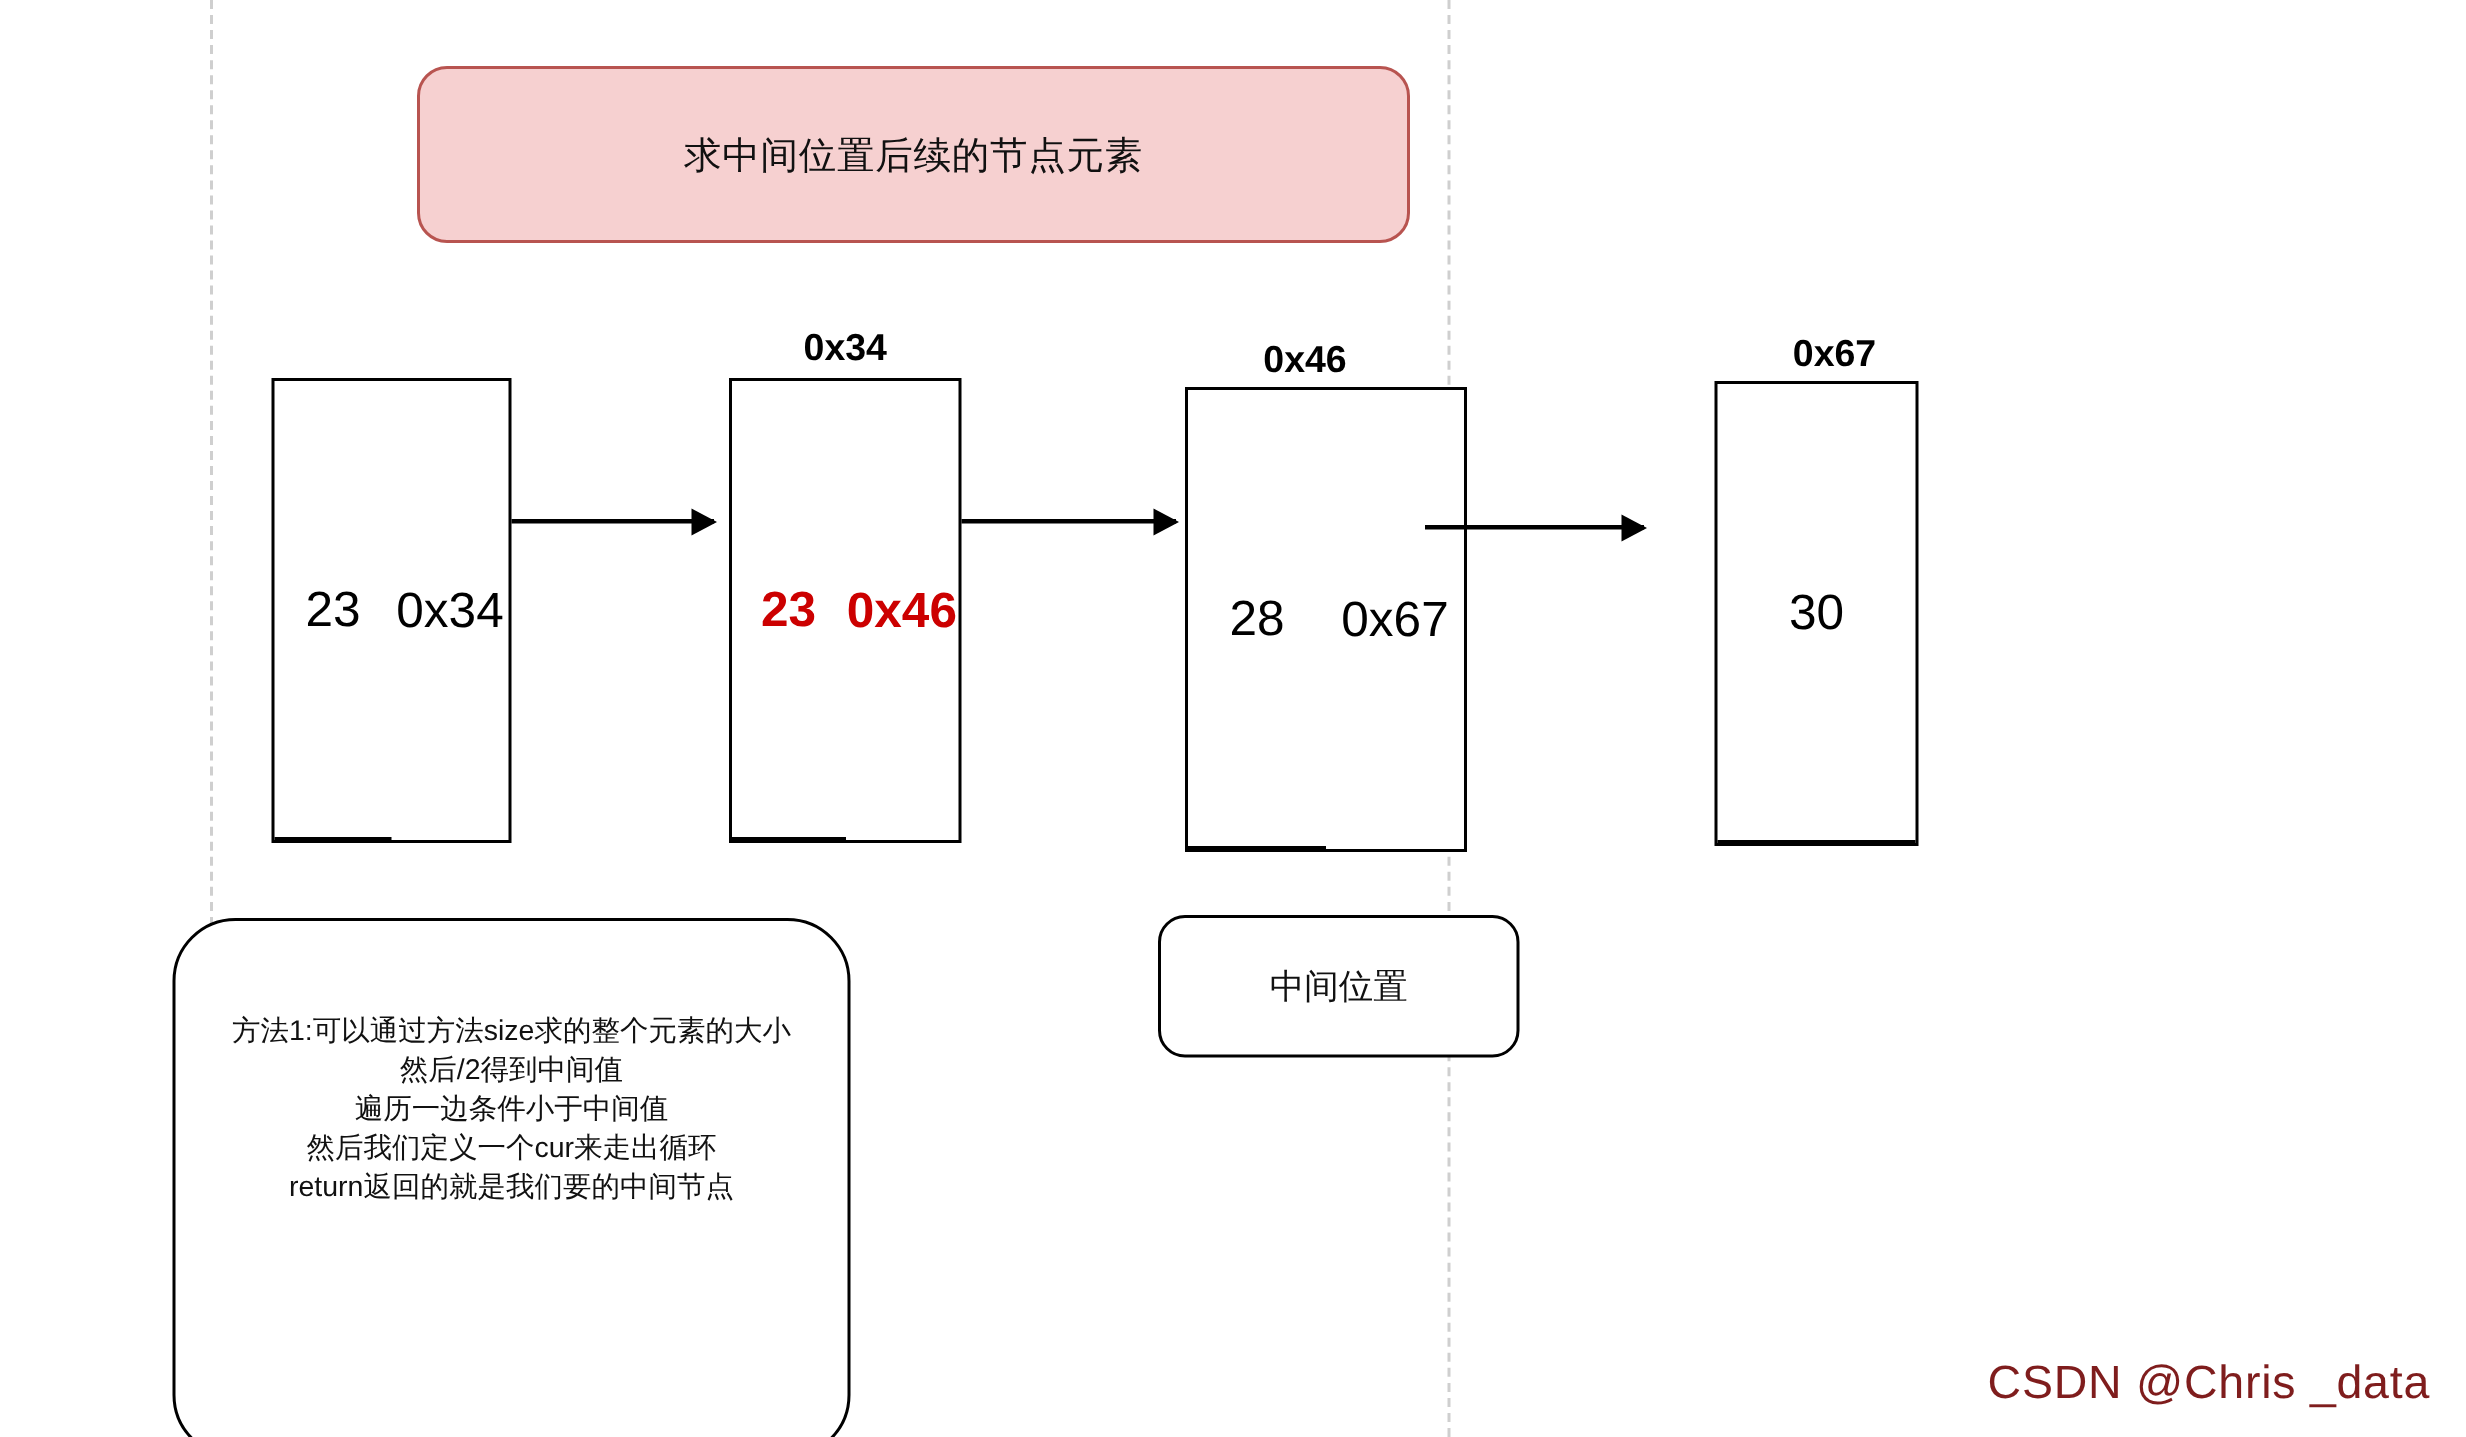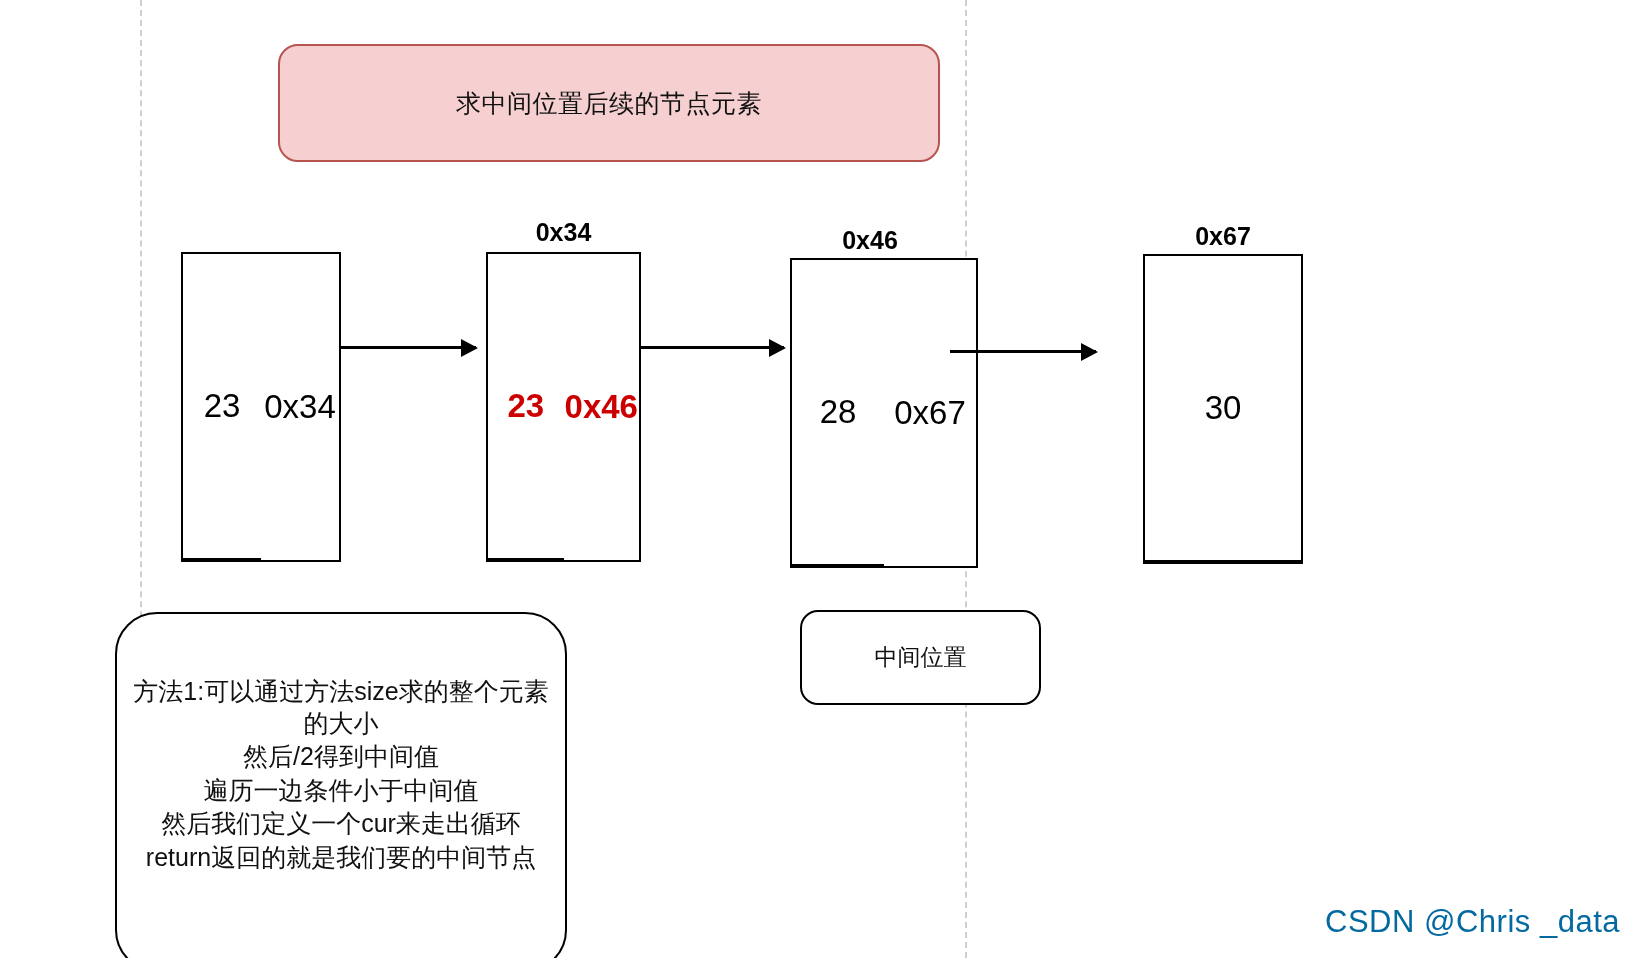--- a/index.html
+++ b/index.html
@@ -35,34 +35,34 @@
   .arrow::after{content:"";position:absolute;right:-2px;top:50%;
         transform:translateY(-50%);
         border-left:17px solid #000;
         border-top:9px solid transparent;
         border-bottom:9px solid transparent;}
 
   
   .callout{position:absolute;box-sizing:border-box;background:#fff;
         border:2.5px solid #000;display:flex;align-items:center;
         justify-content:center;text-align:center;}
-  #middle-callout{left:772px;top:610px;width:241px;height:95px;border-radius:18px;margin-left:28px;}
+  #middle-callout{left:772px;top:610px;width:241px;height:95px;border-radius:18px;}
   #middle-callout .callout-text{font-size:23px;color:#111;}
 
   #note-callout{left:115px;top:612px;width:452px;height:360px;border-radius:42px;
         align-items:flex-start;padding-top:62px;}
   #note-callout .note-lines{display:flex;flex-direction:column;
         align-items:center;gap:2px;width:100%;}
-  #note-callout .note-line{font-size:25px;line-height:1.26;color:#111;
+  #note-callout .note-line{font-size:19px;line-height:1.26;color:#111;
         white-space:nowrap;}
   #note-callout .note-line.wrapped{white-space:normal;max-width:418px;}
 
   
   #watermark{position:absolute;right:24px;bottom:18px;font-size:31px;
-        color:#0369a1;white-space:nowrap;letter-spacing:.5px;}
+        color:#7f1d1d;white-space:nowrap;letter-spacing:.5px;}
 </style>
 </head>
 <body>
 
 <div id="canvas">
 
   <div id="guide-left" class="guide"></div>
   <div id="guide-right" class="guide"></div>
 
   <div id="title-banner">
@@ -87,21 +87,21 @@
 
   <div class="node-label" style="left:790px;top:226px;width:160px;">0x46</div>
   <div class="node" style="left:790px;top:258px;width:188px;height:310px;">
     <div class="cell top">28</div>
     <div class="cell bottom">0x67</div>
   </div>
 
   <div class="arrow" style="left:950px;top:350px;width:146px;"></div>
 
   <div class="node-label" style="left:1143px;top:222px;width:160px;">0x67</div>
-  <div class="node" style="left:1143px;top:254px;width:160px;height:310px;">
+  <div class="node" style="left:1143px;top:254px;width:136px;height:310px;">
     <div class="cell top">30</div>
   </div>
 
   <div id="middle-callout" class="callout">
     <span class="callout-text">中间位置</span>
   </div>
 
   <div id="note-callout" class="callout">
     <div class="note-lines">
       <div class="note-line wrapped">方法1:可以通过方法size求的整个元素的大小</div>

